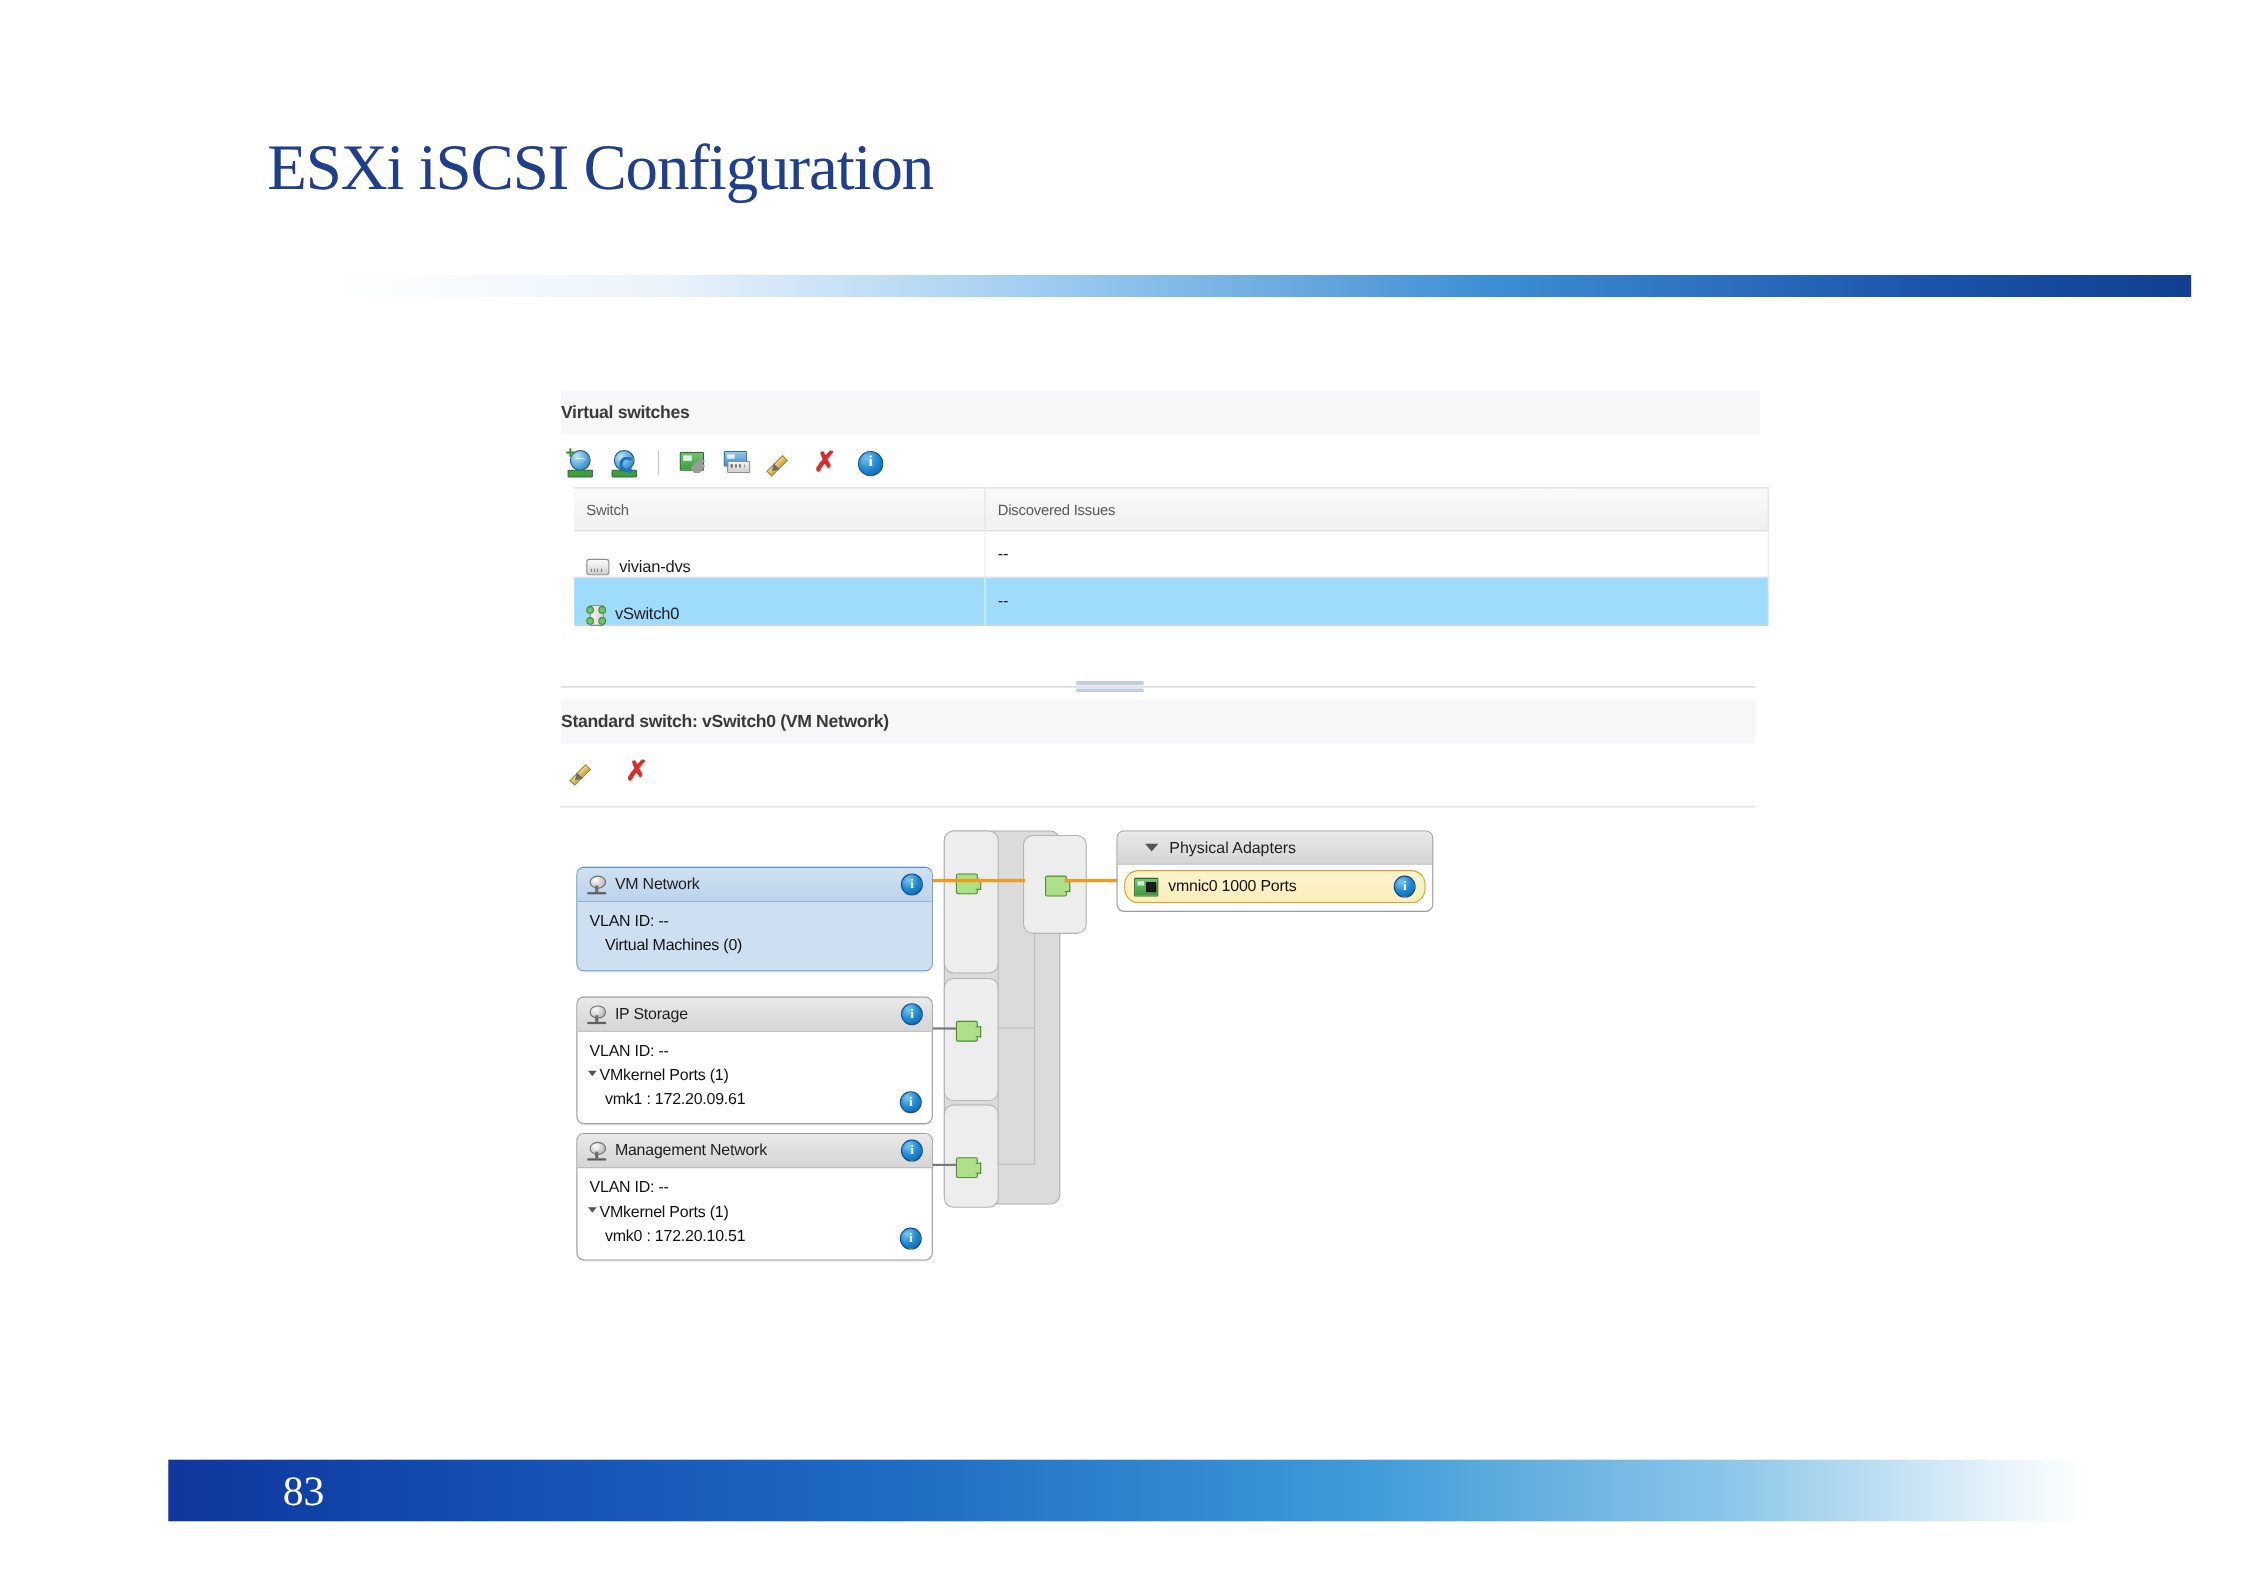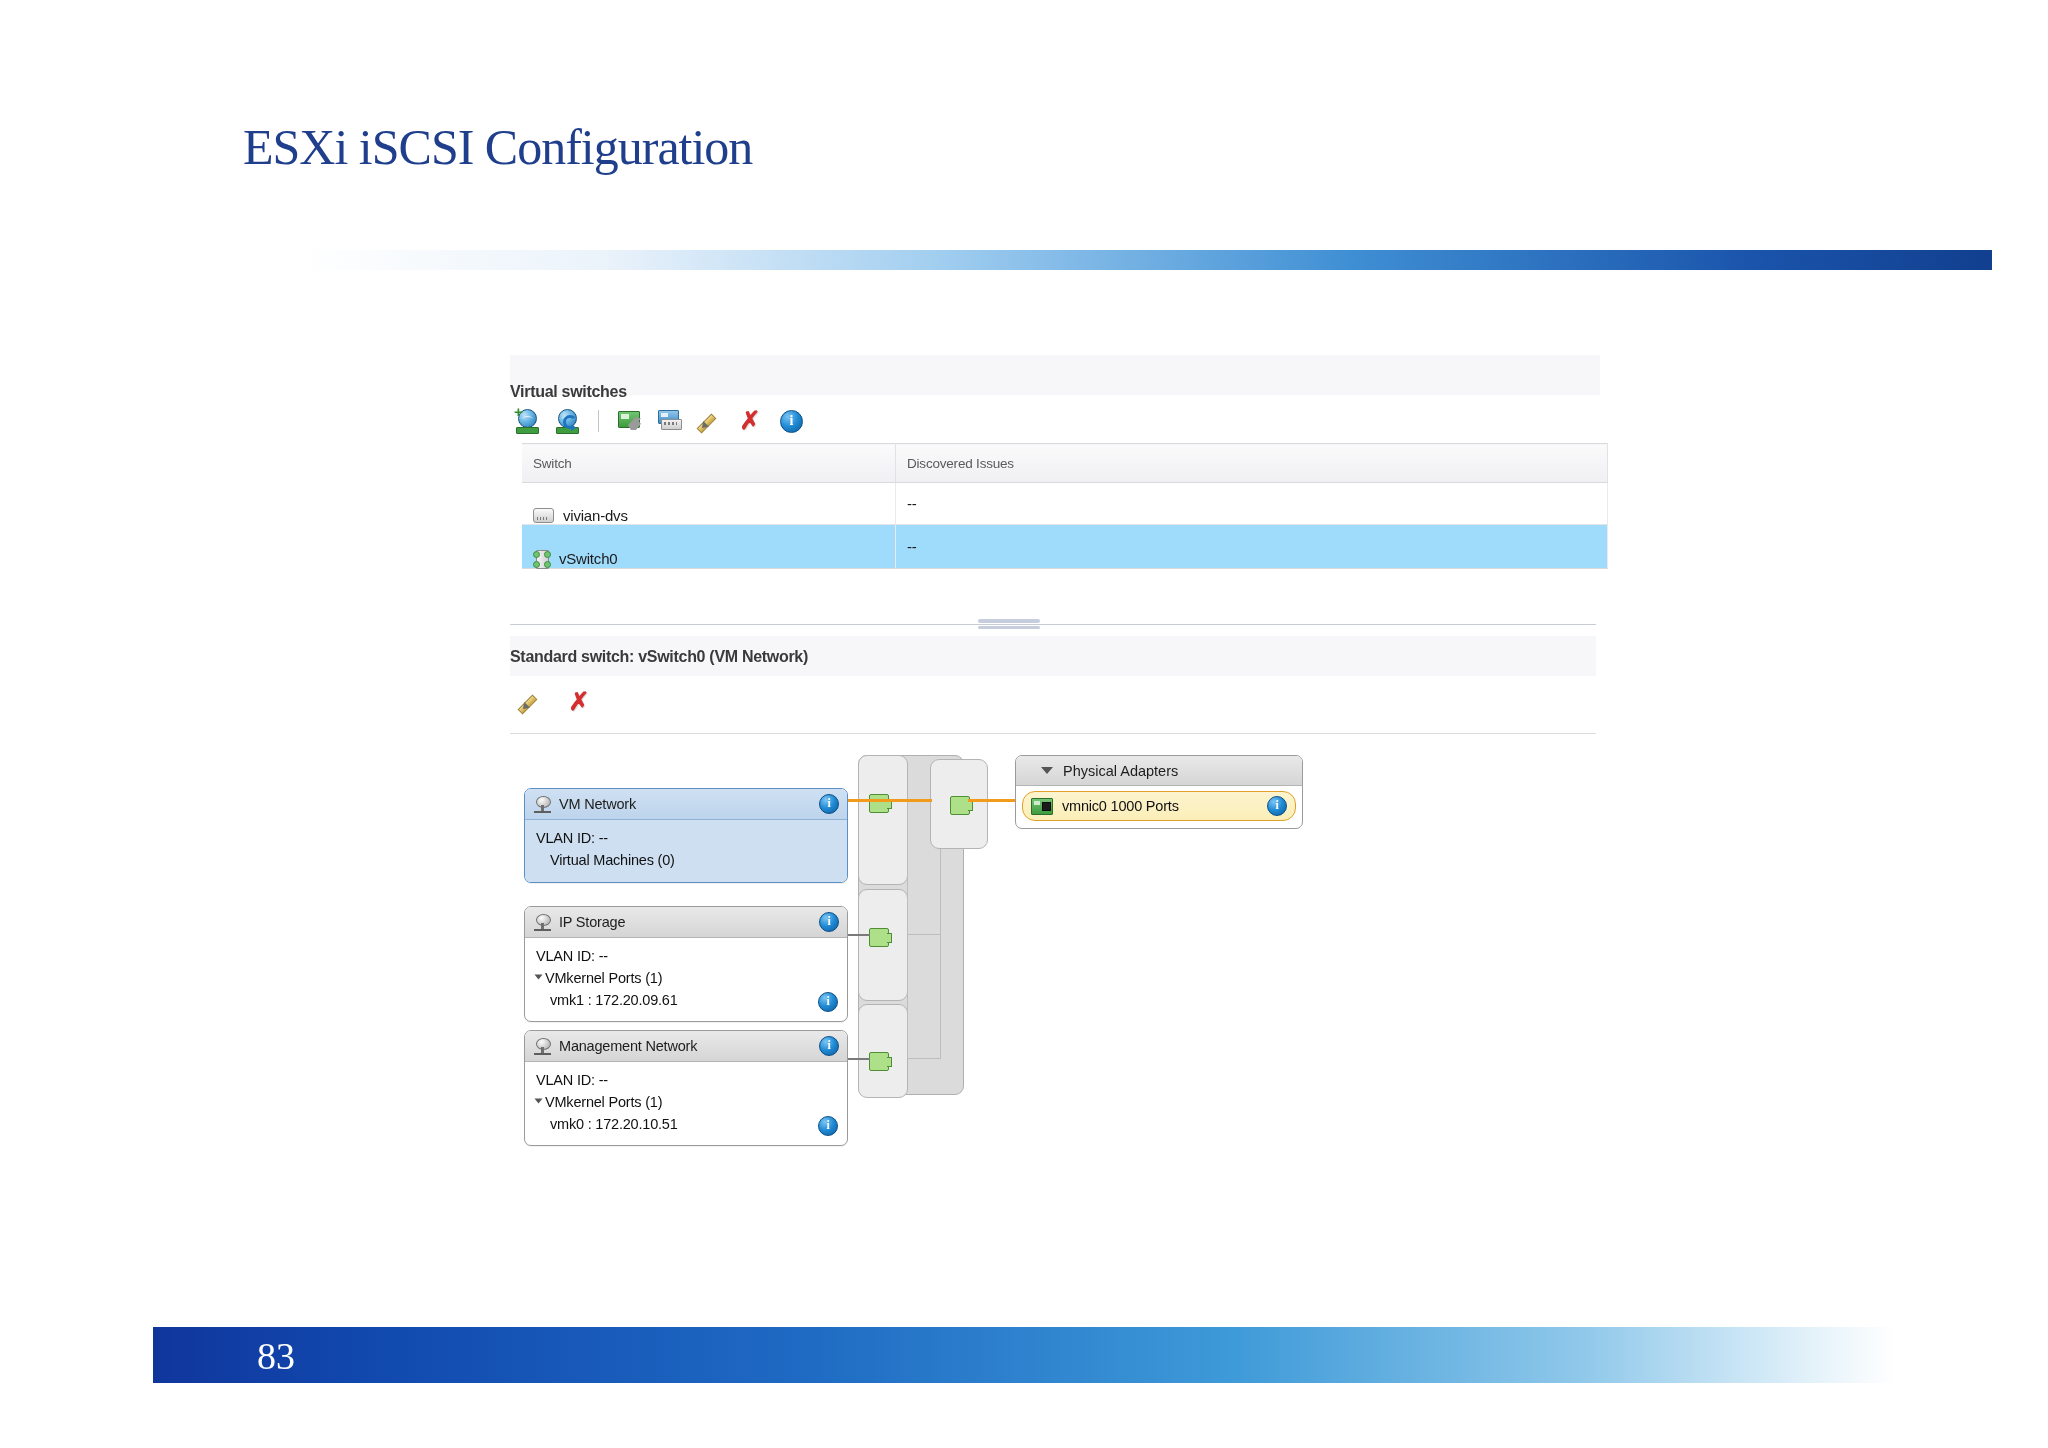--- a/index.html
+++ b/index.html
@@ -8,21 +8,21 @@
     background:#ffffff;
     font-family:"Liberation Sans",sans-serif;
     overflow:hidden;
     position:relative;
   }
 
   
   #slide-title{
     position:absolute;left:243px;top:118px;
     font-family:"Liberation Serif",serif;
-    font-size:50px;
+    font-size:59px;
     color:#1f3e8c;
     letter-spacing:-1px;
     white-space:nowrap;
   }
   #title-rule{
     position:absolute;left:300px;top:250px;
     width:1692px;height:20px;
     background:linear-gradient(to right,
       rgba(255,255,255,0) 0%,
       rgba(218,233,247,0.55) 18%,
@@ -38,21 +38,21 @@
     width:1090px;height:900px;
     background:#ffffff;
     font-size:15px;color:#333;
   }
   .panel-band{
     background:#f7f7f9;
     height:40px;
     width:1090px;
   }
   #virtual-switches-title{
-    position:absolute;left:0px;top:28px;
+    position:absolute;left:0px;top:12px;
     font-size:16px;font-weight:bold;color:#3a3a3a;
     letter-spacing:-0.3px;
   }
 
   
   #vswitch-toolbar{
     position:absolute;left:4px;top:48px;
     display:flex;align-items:center;gap:14px;
     height:36px;
   }

